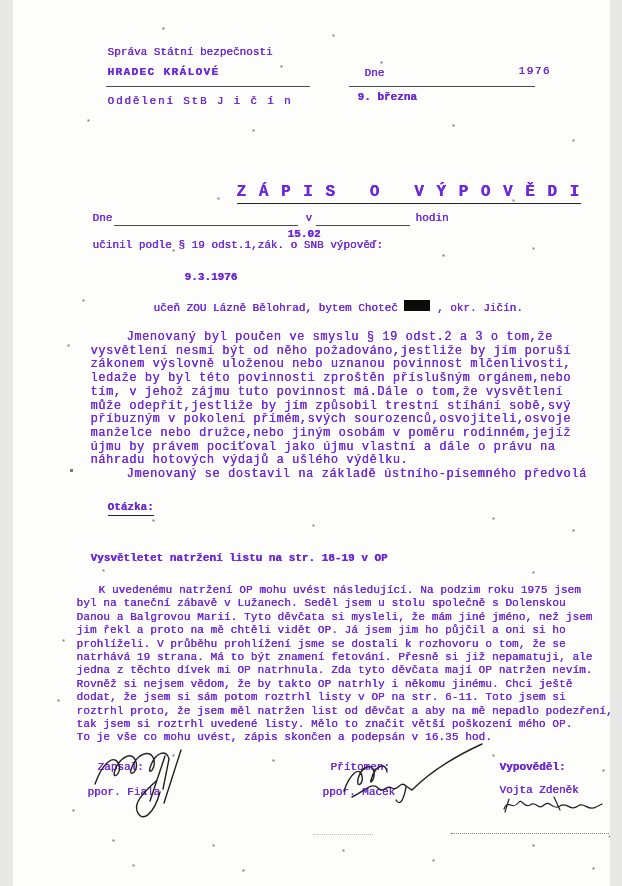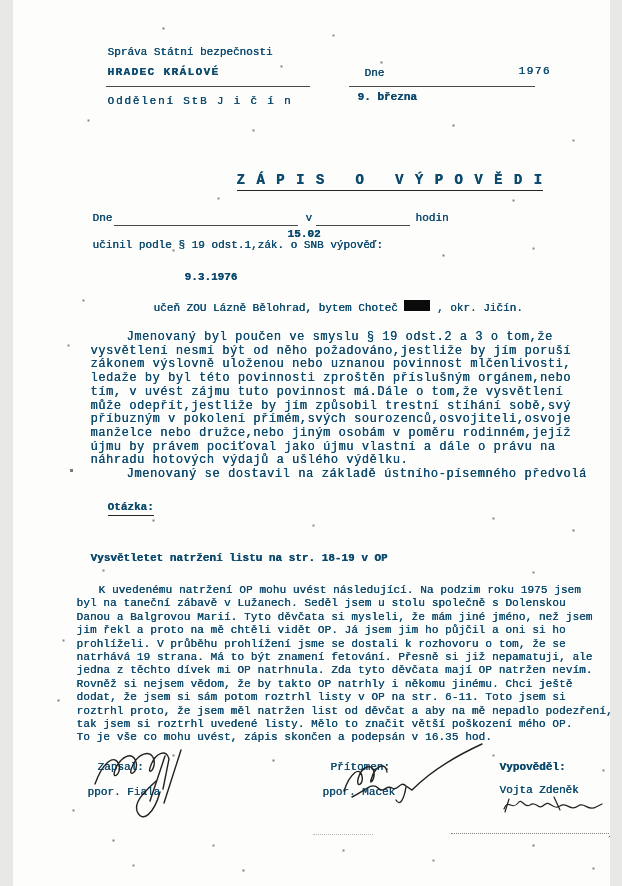--- a/index.html
+++ b/index.html
@@ -1,20 +1,20 @@
 <!DOCTYPE html>
 <html lang="cs"><head>
 <meta charset="utf-8">
 <style>
   html,body{margin:0;padding:0;background:#e8e8e6;}
   .page{
     position:relative;width:597px;height:886px;margin:0 auto;
     background:#fdfdfb;overflow:hidden;
     font-family:"Liberation Mono","DejaVu Sans Mono",monospace;
-    color:#0c4a6e;
+    color:#6d28d9;
   }
   .t{position:absolute;white-space:pre;text-shadow:0.35px 0 0 currentColor;}
   .sz11{font-size:11px;}
   .sz12{font-size:12px;letter-spacing:0.6px;}
   .bold{font-weight:bold;}
   .rule{position:absolute;border-top:1.6px solid #2a2a2a;opacity:.85;}
   .para{position:absolute;text-shadow:0.3px 0 0 currentColor;}
   .para .ln{white-space:pre;}
   .legal{font-size:12px;line-height:13.7px;letter-spacing:0.55px;width:530px;}
   .legal .ln:first-child{padding-left:36px;}
@@ -50,39 +50,39 @@
 
   <div class="t sz11" style="left:95px;top:46px;">Správa Státní bezpečnosti</div>
   <div class="t sz11 bold" style="left:95px;top:66px;letter-spacing:1.4px;">HRADEC KRÁLOVÉ</div>
   <div class="t sz11" style="left:352px;top:67px;">Dne</div>
   <div class="t sz11" style="left:506px;top:65px;letter-spacing:1.5px;">1976</div>
   <div class="rule" style="left:93px;top:86px;width:204px;"></div>
   <div class="rule" style="left:336px;top:86px;width:186px;"></div>
   <div class="t sz11 bold" style="left:345px;top:91px;text-align:center;">9. března</div>
   <div class="t sz11" style="left:95px;top:95px;letter-spacing:1.8px;">Oddělení StB J i č í n</div>
 
-  <div class="t bold underlined" style="left:224px;top:172px;font-size:14px;letter-spacing:1.5px;">Z Á P I S   O   V Ý P O V Ě D I</div>
+  <div class="t bold underlined" style="left:224px;top:183px;font-size:16px;letter-spacing:1.5px;">Z Á P I S   O   V Ý P O V Ě D I</div>
 
   <div class="t sz11" style="left:80px;top:212px;">Dne</div>
   <div class="rule" style="left:101px;top:225px;width:184px;border-top-width:1.3px;"></div>
   <div class="t sz11" style="left:293px;top:212px;">v</div>
   <div class="rule" style="left:303px;top:225px;width:94px;border-top-width:1.3px;"></div>
   <div class="t sz11" style="left:403px;top:212px;">hodin</div>
   <div class="t sz11 bold" style="left:172px;top:228px;margin-top:43px;">9.3.1976</div>
   <div class="t sz11 bold" style="left:275px;top:228px;">15.02</div>
   <div class="t sz11" style="left:80px;top:239px;">učinil podle § 19 odst.1,zák. o SNB výpověď:</div>
 
   <div class="inline-row" style="left:141px;top:300px;"><span>učeň ZOU Lázně Bělohrad, bytem Choteč </span><span class="redact" style="width:26px;height:11px;"></span><span> , okr. Jičín.</span></div>
 
   <div class="para legal" style="left:78px;top:331px;">
     <div class="ln">Jmenovaný byl poučen ve smyslu § 19 odst.2 a 3 o tom,že</div>
     <div class="ln">vysvětlení nesmí být od něho požadováno,jestliže by jím poruší</div>
     <div class="ln">zákonem výslovně uloženou nebo uznanou povinnost mlčenlivosti,</div>
     <div class="ln">ledaže by byl této povinnosti zproštěn příslušným orgánem,nebo</div>
-    <div class="ln">tím, v uvést zájmu tuto povinnost má.Dále o tom,že vysvětlení</div>
+    <div class="ln">tím, v jehož zájmu tuto povinnost má.Dále o tom,že vysvětlení</div>
     <div class="ln">může odepřít,jestliže by jím způsobil trestní stíhání sobě,svý</div>
     <div class="ln">příbuzným v pokolení přímém,svých sourozenců,osvojiteli,osvoje</div>
     <div class="ln">manželce nebo družce,nebo jiným osobám v poměru rodinném,jejíž</div>
     <div class="ln">újmu by právem pociťoval jako újmu vlastní a dále o právu na</div>
     <div class="ln">náhradu hotových výdajů a ušlého výdělku.</div>
   </div>
 
   <div class="t sz12" style="left:114px;top:467px;">Jmenovaný se dostavil na základě ústního-písemného předvolá</div>
 
   <div class="t sz11 bold underlined" style="left:95px;top:501px;">Otázka:</div>

